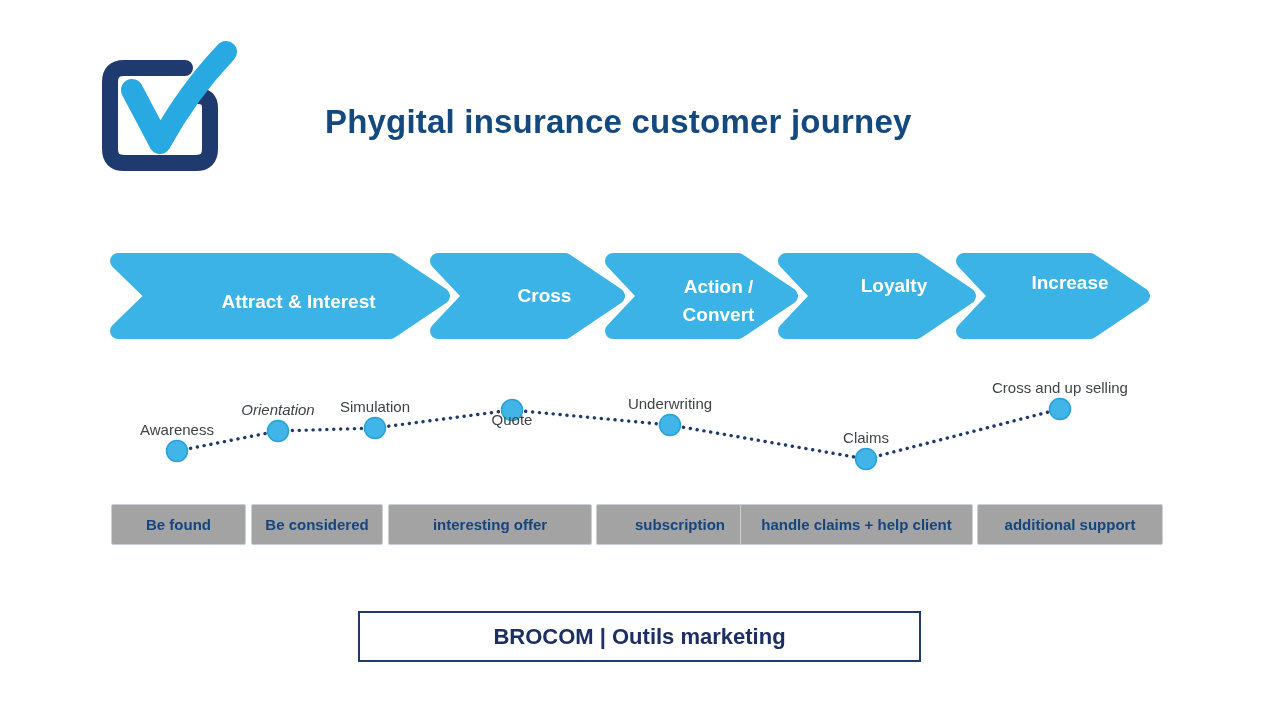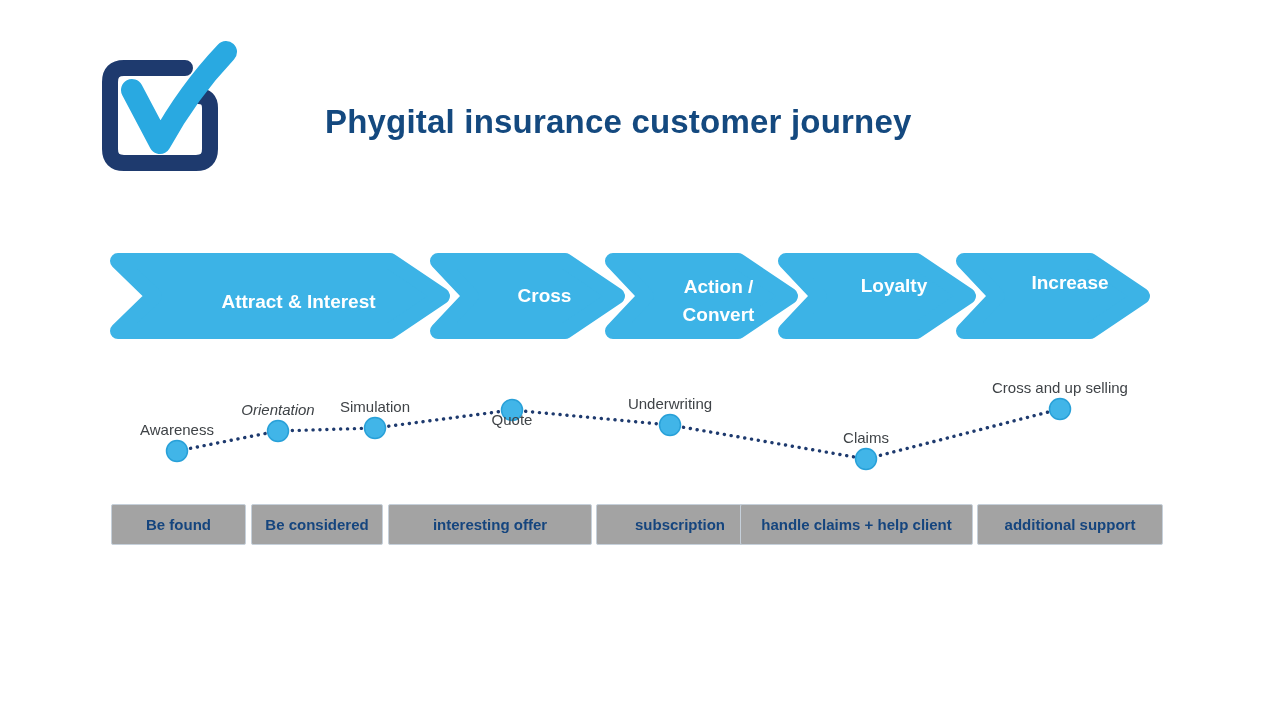--- a/index.html
+++ b/index.html
@@ -85,14 +85,17 @@
     </div>
   <div id="boxes">
       <div class="process-box" style="left: 111px; width: 135px;">Be found</div>
       <div class="process-box" style="left: 251px; width: 132px;">Be considered</div>
       <div class="process-box" style="left: 388px; width: 204px;">interesting offer</div>
       <div class="process-box" style="left: 596px; width: 168px;">subscription</div>
       <div class="process-box" style="left: 740px; width: 233px;">handle claims + help client</div>
       <div class="process-box" style="left: 977px; width: 186px;">additional support</div>
     </div>
 
+  <div class="footer">
+    <span class="footer-text">BROCOM | Outils marketing</span>
+  </div>
 
 </div>
 
 </body></html>

